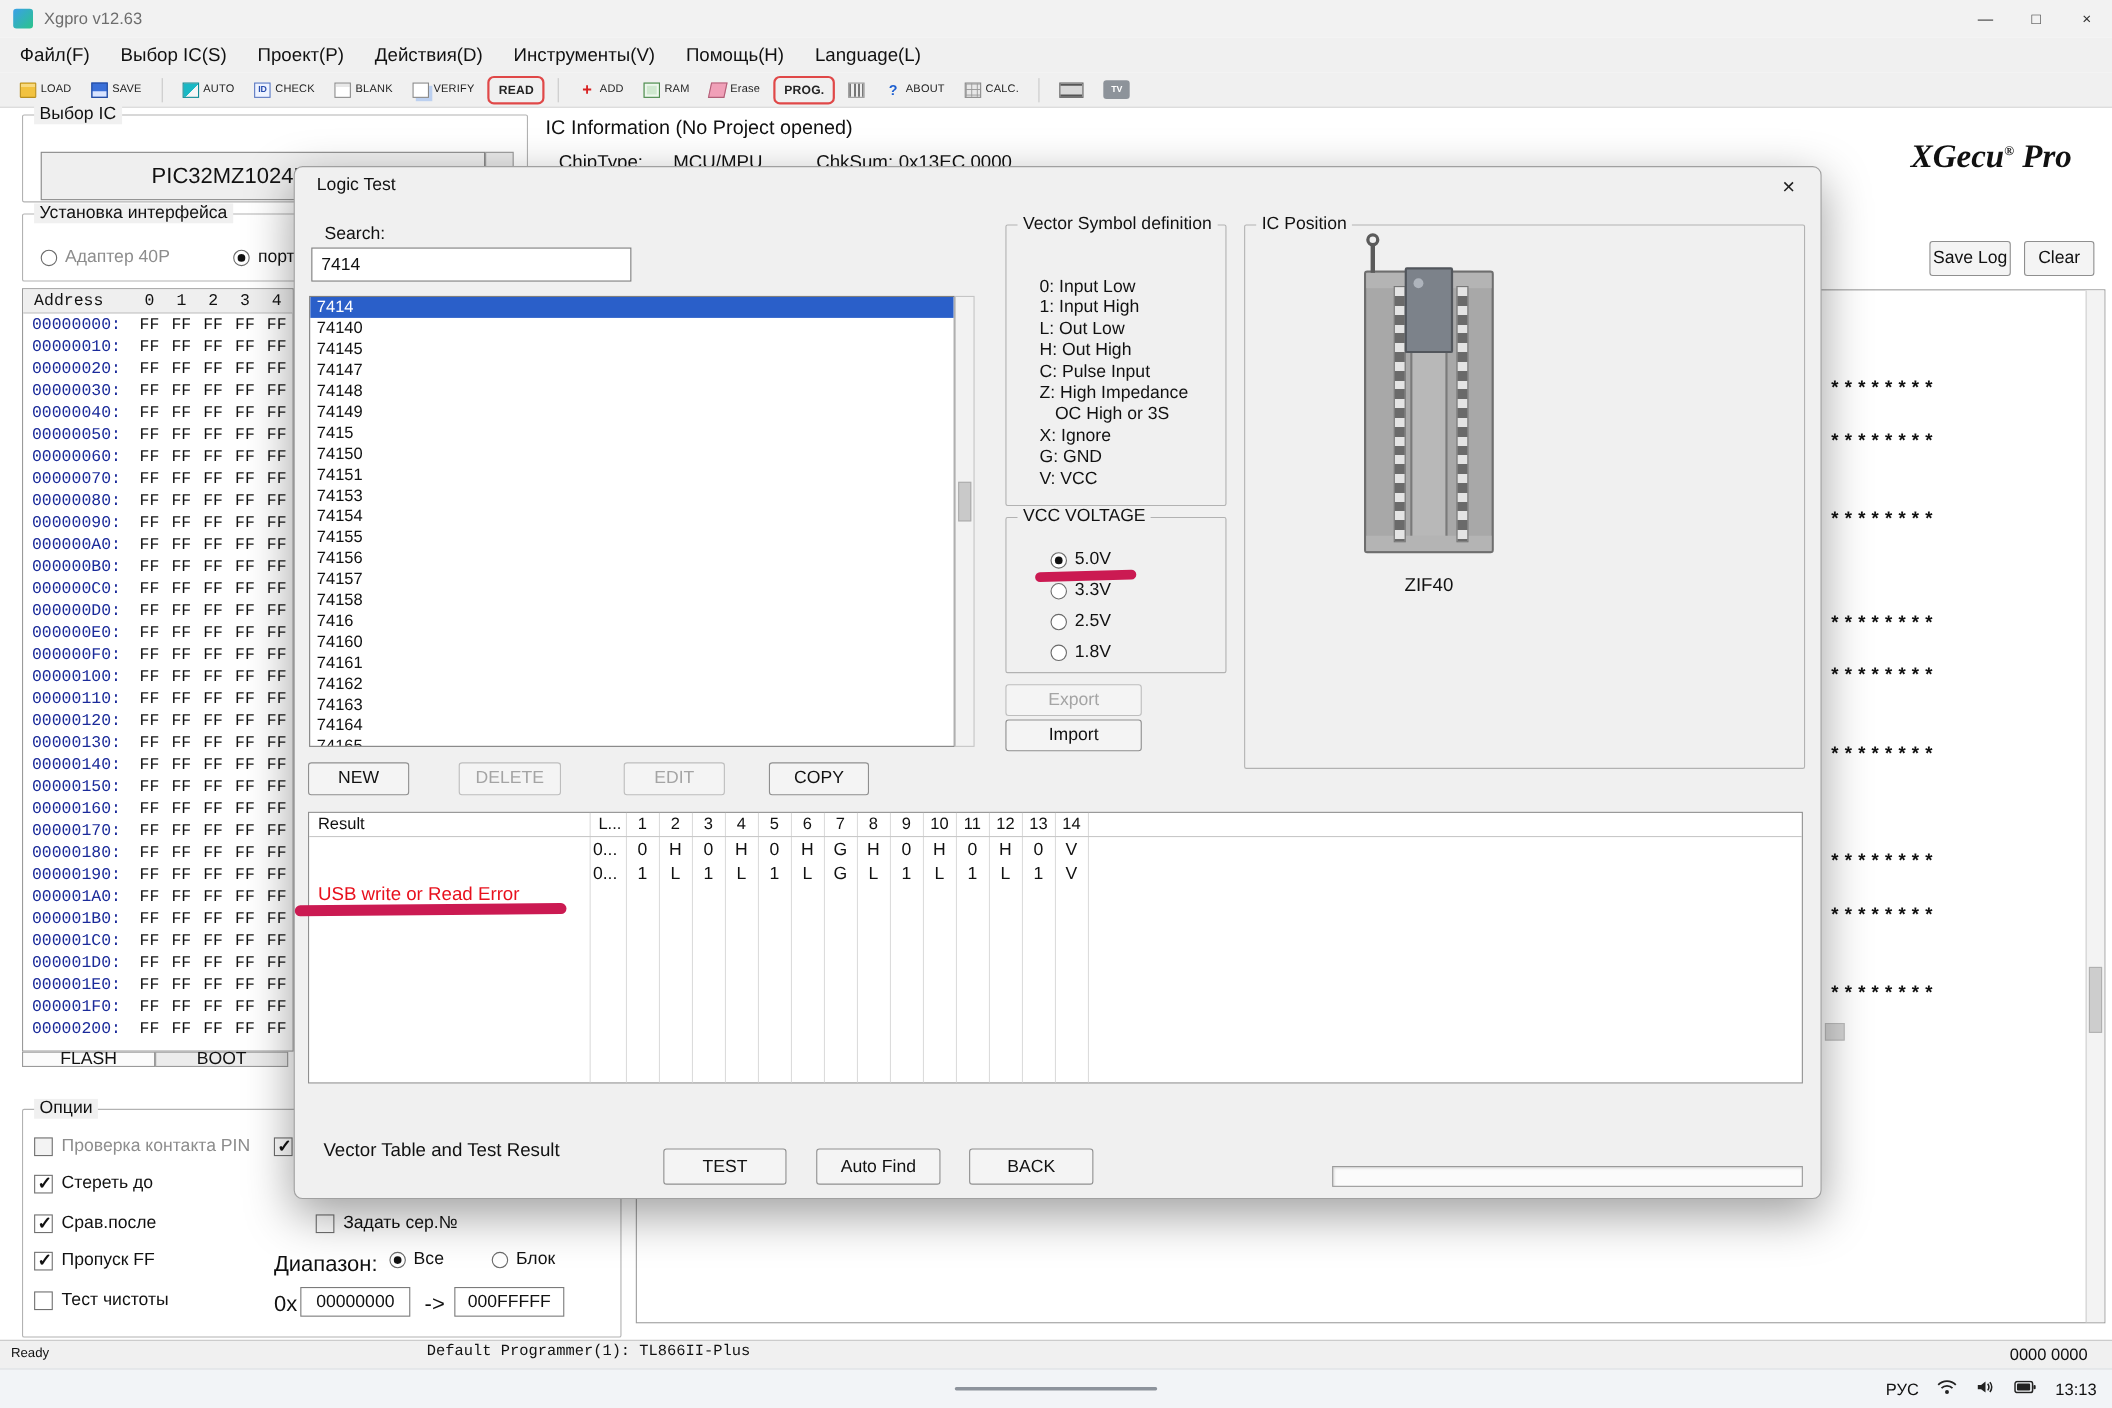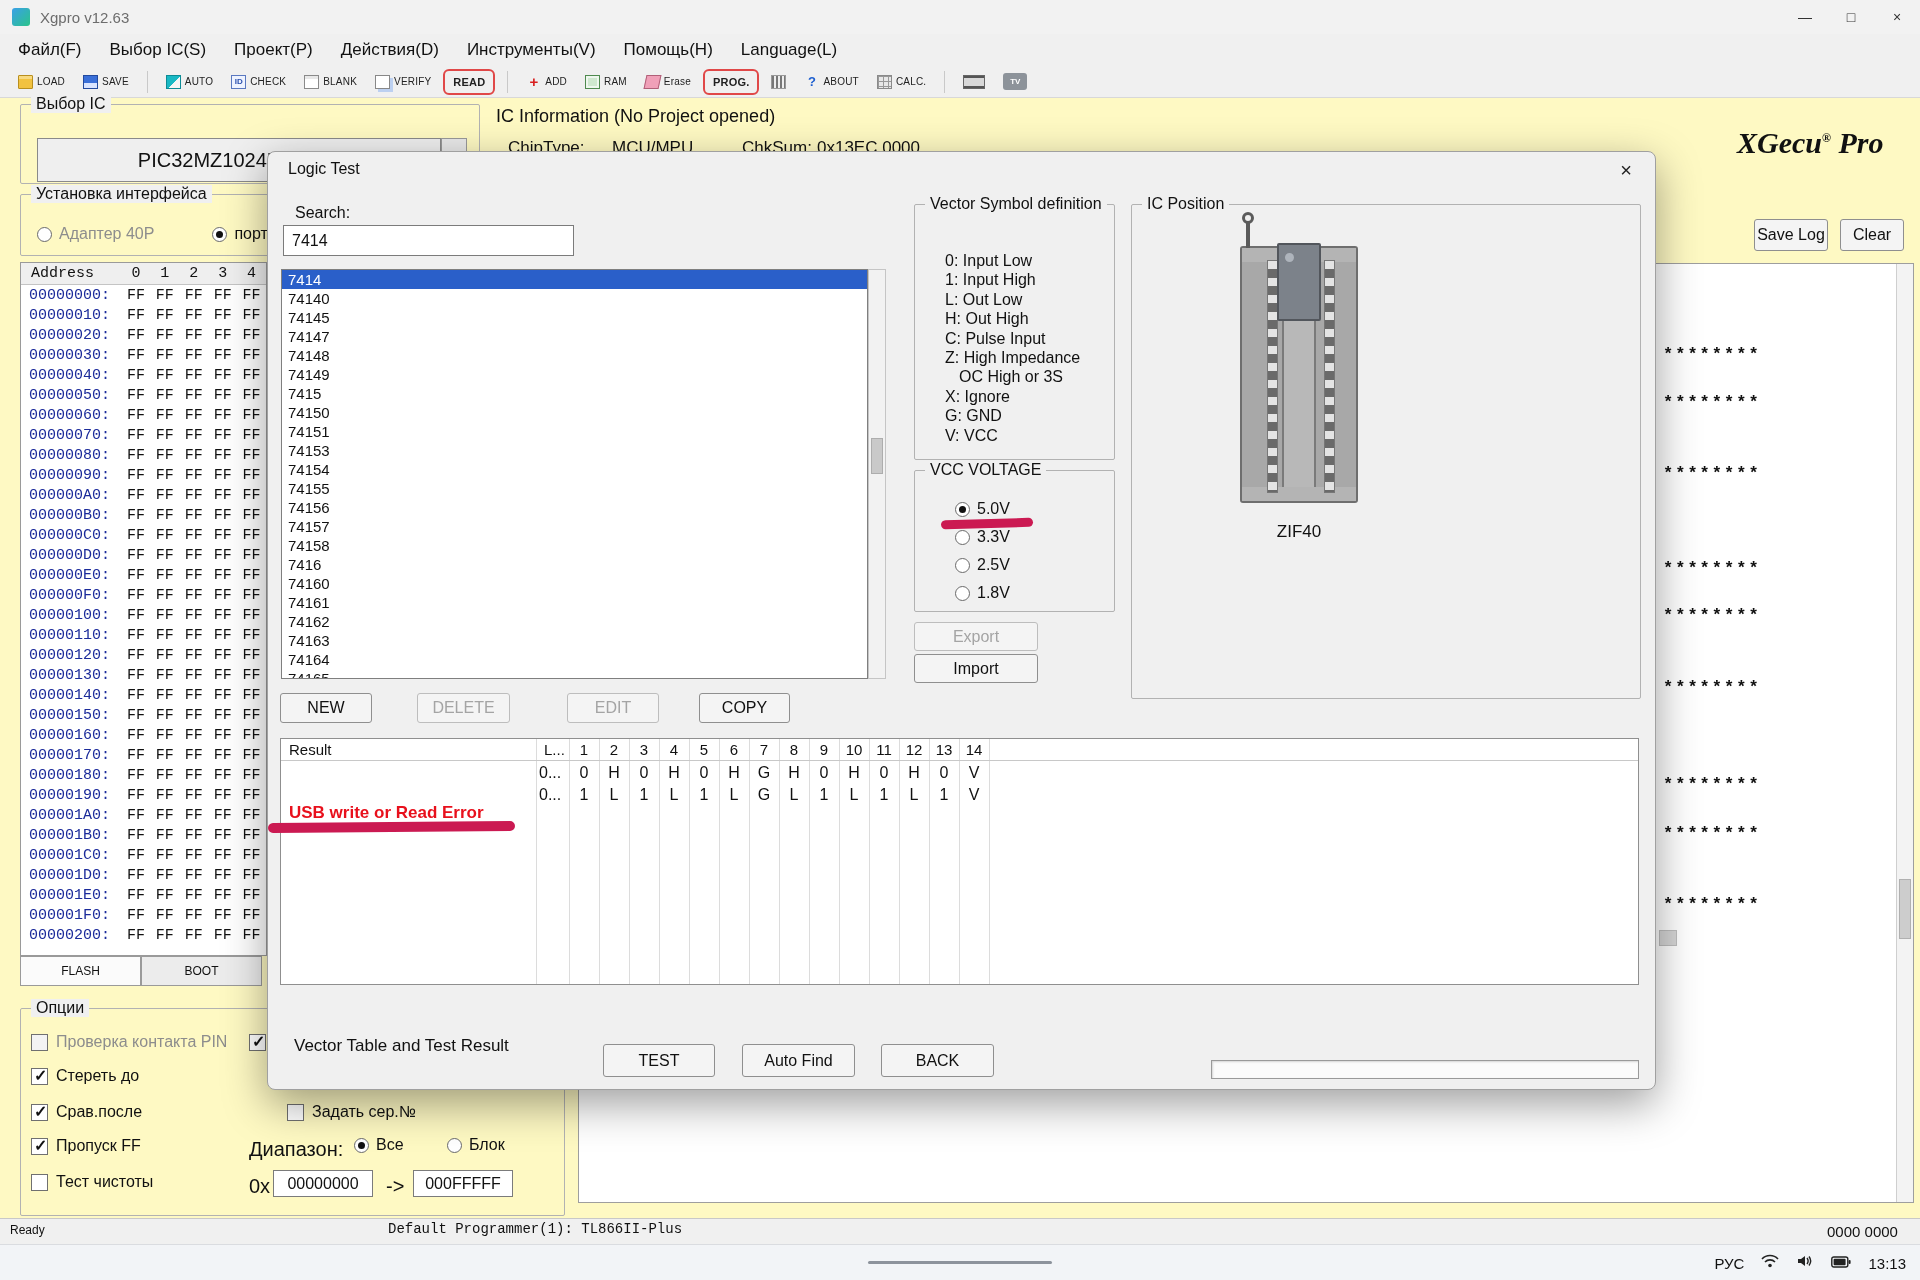--- a/index.html
+++ b/index.html
@@ -1,18 +1,18 @@
 <!DOCTYPE html>
 <html><head>
 <meta charset="utf-8">
 <style>
   * { margin:0; padding:0; box-sizing:border-box; }
   html,body { width:1920px; height:1280px; overflow:hidden; }
   body { font-family:"Liberation Sans",sans-serif; background:#d4d4d4; color:#111; }
-  .screen { position:relative; width:1920px; height:1280px; background:#fef9c3; overflow:hidden; }
+  .screen { position:relative; width:1920px; height:1280px; background:#ffffff; overflow:hidden; }
 
   
   .titlebar { position:absolute; left:0; top:0; width:1920px; height:34px; background:#f2f2f2; display:flex; align-items:center; }
   .app-icon { width:18px; height:18px; margin:0 10px 0 12px; border-radius:3px; background:linear-gradient(135deg,#3aa0e8 0%,#2bc48a 100%); }
   .titlebar .title { font-size:15px; color:#6d6d6d; }
   .win-controls { position:absolute; right:0; top:0; height:34px; display:flex; }
   .win-btn { width:46px; height:34px; display:flex; align-items:center; justify-content:center; font-size:14px; color:#333; }
 
   
   .menubar { position:absolute; left:0; top:34px; width:1920px; height:32px; background:#f0f0f0; display:flex; align-items:center; padding-left:4px; }
@@ -64,21 +64,21 @@
 
   .hex-table { position:absolute; left:20px; top:262px; width:247px; height:694px; background:#fff; border:1px solid #9a9a9a; overflow:hidden; font-family:"Liberation Mono",monospace; }
   .hex-head { height:22px; background:#efefef; border-bottom:1px solid #c4c4c4; display:flex; align-items:center; font-size:15px; }
   .hx-addr-col { width:104px; padding-left:10px; }
   .hx-col { width:30px; text-align:center; }
   .hex-row { height:20px; display:flex; align-items:center; font-size:15px; }
   .hx-addr { width:104px; padding-left:8px; color:#1a2a9a; }
   .hx-val { width:30px; text-align:center; color:#111; }
 
   .hex-tabs { position:absolute; left:20px; top:956px; display:flex; }
-  .tab { width:121px; height:30px; border:1px solid #9a9a9a; background:#ececec; display:flex; align-items:center; justify-content:center; font-size:12px; }
+  .tab { width:121px; height:14px; border:1px solid #9a9a9a; background:#ececec; display:flex; align-items:center; justify-content:center; font-size:16px; }
   .tab.active { background:#fbfbfb; }
 
   .g-options { left:20px; top:1008px; width:545px; height:208px; }
   .opt-text { position:absolute; font-size:20px; }
   .range-radio { position:absolute; }
 
   
   .ic-info-title { position:absolute; left:496px; top:106px; font-size:18px; }
   .ic-info-line span { position:absolute; top:138px; font-size:17px; }
   .logo { position:absolute; left:1737px; top:126px; font-family:"Liberation Serif",serif; font-style:italic; font-weight:bold; font-size:30px; }
@@ -140,21 +140,21 @@
   .dlg-btn { top:541px; height:30px; }
 
   .result-table { position:absolute; left:12px; top:586px; width:1359px; height:247px; background:#fff; border:1px solid #8f8f8f; }
   .rt-head { position:absolute; left:0; top:0; width:100%; height:22px; border-bottom:1px solid #c8c8c8; font-size:15px; }
   .rt-hcell { position:absolute; top:0; height:22px; line-height:22px; text-align:center; }
   .rt-hcell.left { text-align:left; padding-left:8px; }
   .rt-vline { position:absolute; top:0; width:1px; height:100%; background:#dcdcdc; }
   .rt-row { position:absolute; left:0; width:100%; height:22px; font-size:16px; }
   .rt-cell { position:absolute; top:0; height:22px; line-height:22px; text-align:center; }
   .rt-cell.left { text-align:left; padding-left:3px; }
-  .rt-error { position:absolute; left:8px; top:64px; font-size:17px; color:#e8101c;font-weight:bold; }
+  .rt-error { position:absolute; left:8px; top:64px; font-size:17px; color:#e8101c; }
   .dlg-footer-label { position:absolute; left:26px; top:884px; font-size:17px; }
   .dlg-action { top:892px; height:33px; }
   .dlg-progress { position:absolute; left:943px; top:908px; width:428px; height:19px; background:#fbfbfb; border:1px solid #9a9a9a; box-shadow:inset 1px 1px 2px rgba(0,0,0,.15); }
 
   
   .anno { position:absolute; background:#cb1a52; z-index:60; }
   .anno-vcc { left:941px; top:519px; width:92px; height:9px; border-radius:5px; transform:rotate(-1.6deg); }
   .anno-usb { left:268px; top:822px; width:247px; height:10px; border-radius:6px; transform:rotate(-0.5deg); }
 </style>
 </head>

